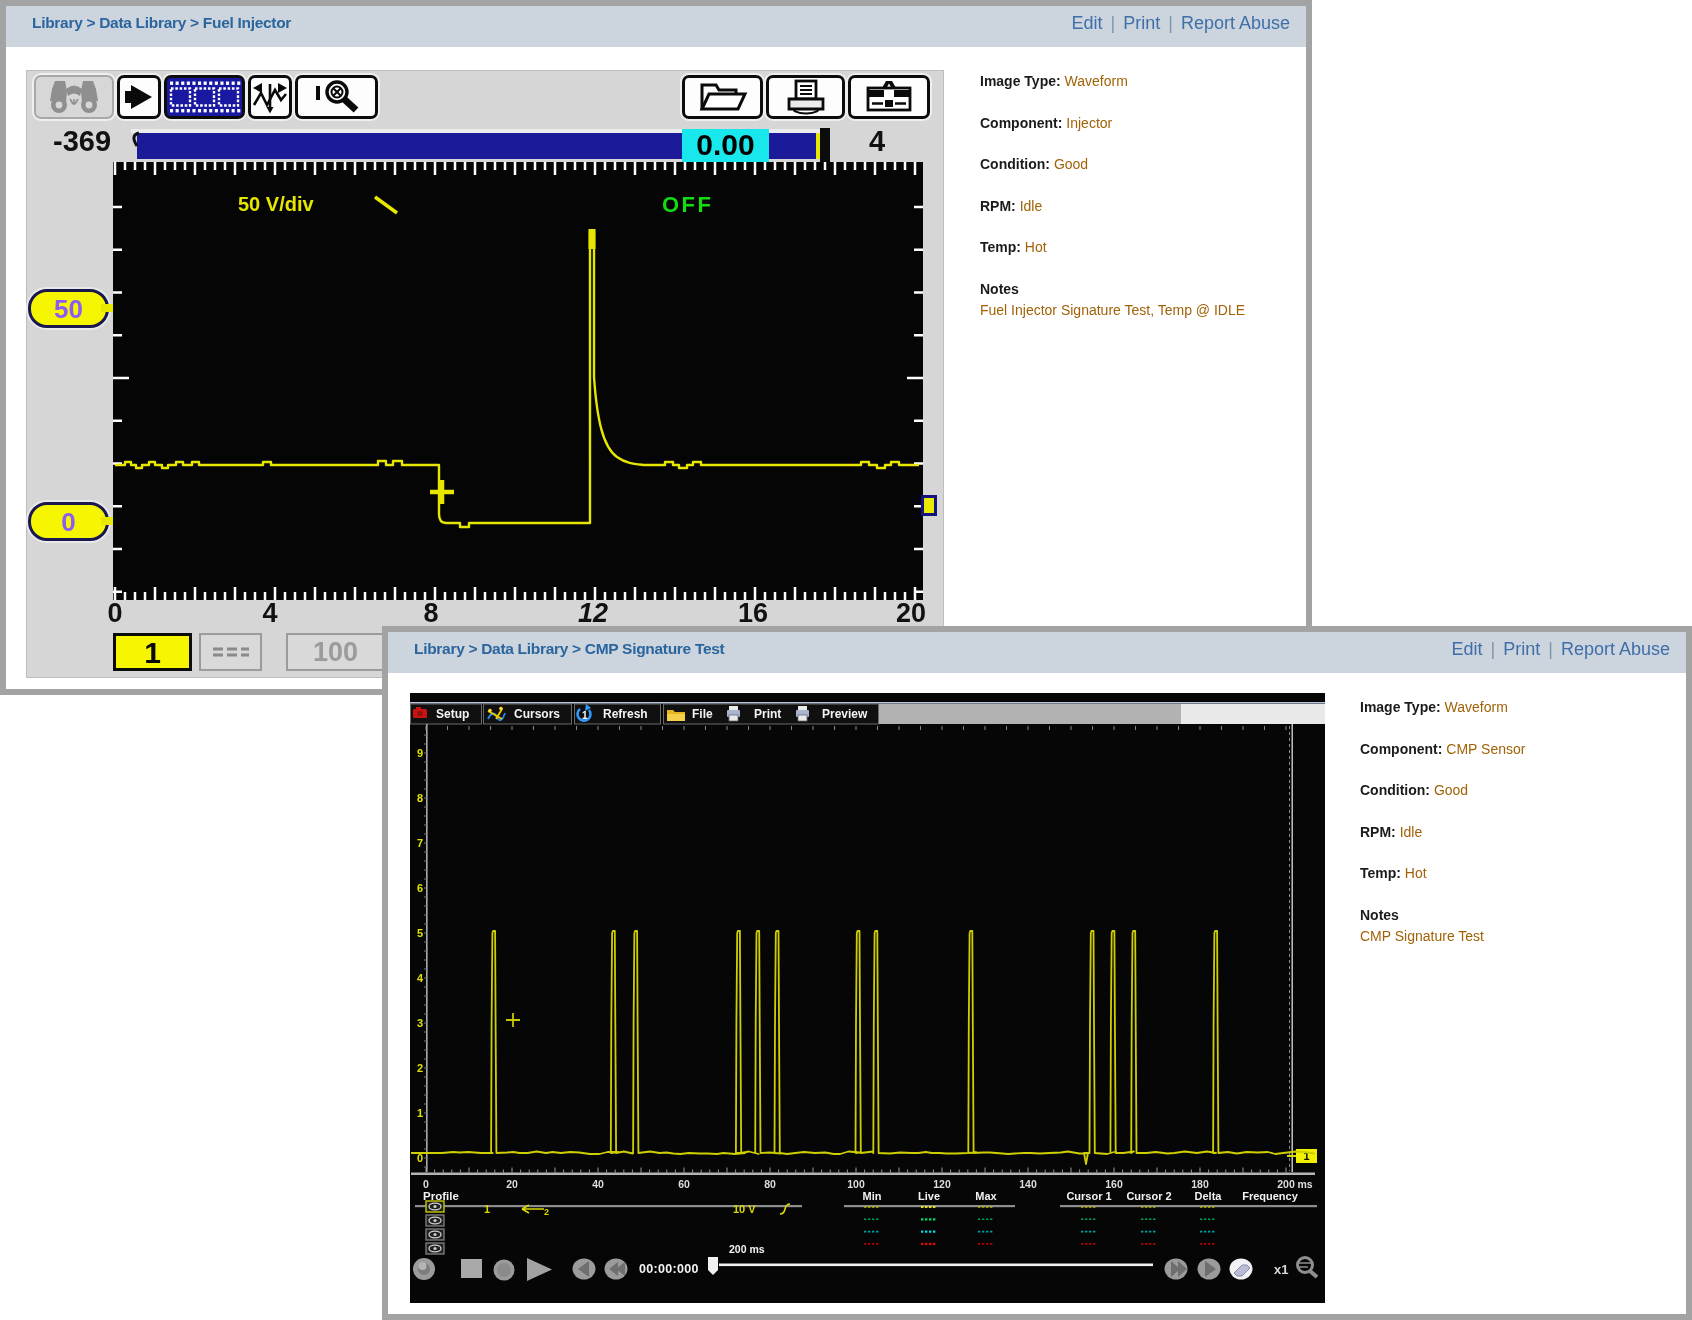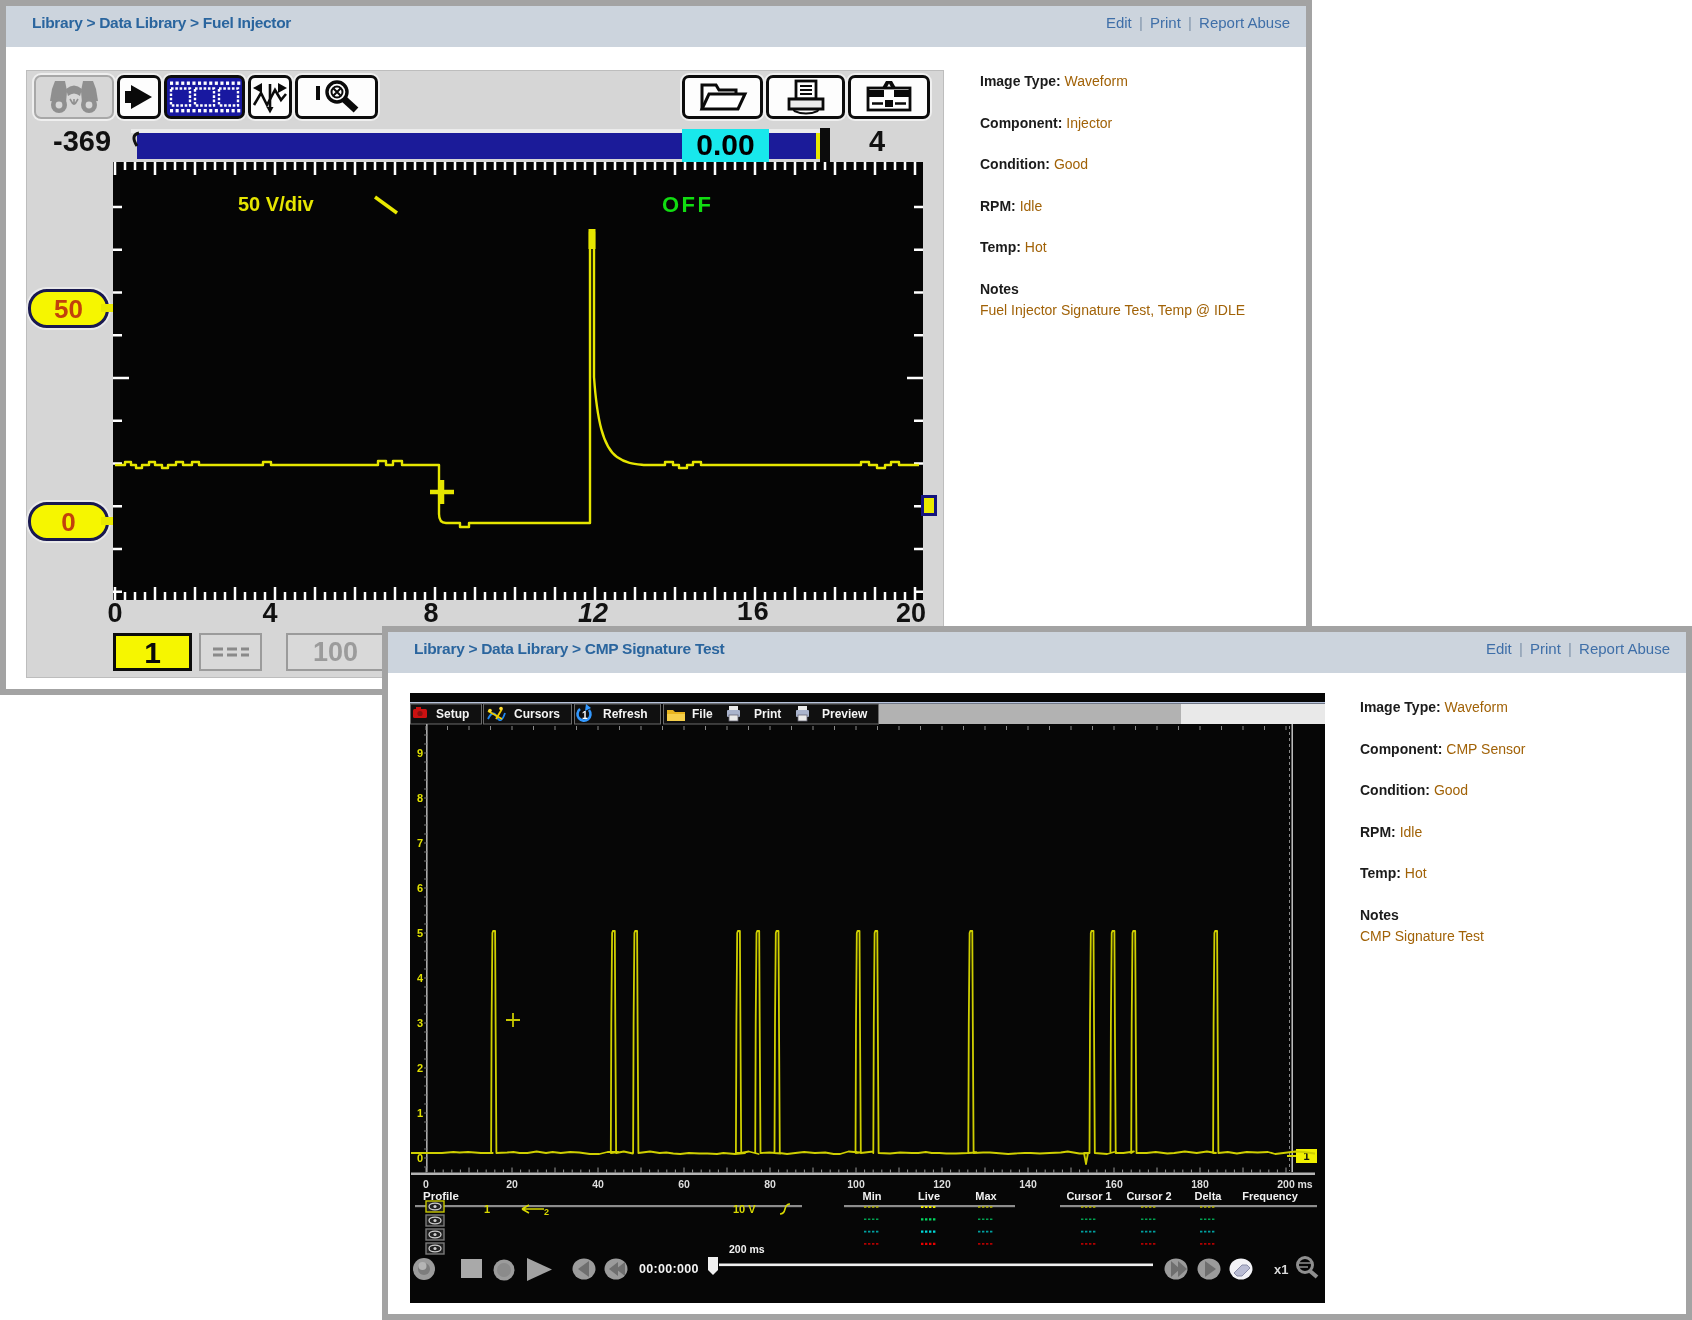--- a/index.html
+++ b/index.html
@@ -1,24 +1,24 @@
 <!DOCTYPE html>
 <html><head><meta charset="utf-8">
 <style>
 *{margin:0;padding:0}
 html,body{width:1692px;height:1320px;background:#fff;font-family:"Liberation Sans",sans-serif;overflow:hidden}
 .win{position:absolute;border:6px solid #a3a3a3;background:#fff;box-sizing:border-box}
 .hdr{position:absolute;left:0;top:0;right:0;height:41px;background:#ccd4dd;line-height:41px}
 .bc{position:absolute;left:26px;top:0;font-weight:bold;font-size:15.5px;color:#2a659e;letter-spacing:-0.3px;line-height:34px}
-.acts{position:absolute;right:16px;top:0;font-size:15px;color:#3f6fa8;line-height:34px}
+.acts{position:absolute;right:16px;top:0;font-size:18px;color:#3f6fa8;line-height:34px}
 .acts .sep{color:#8096ac;padding:0 3px}
 .meta{position:absolute;width:330px;font-size:14px;color:#1b1b1b}
 .meta .v{color:#a16207}
 .pill{position:absolute;width:81px;height:39px;background:#f6f600;border:3px solid #191950;border-radius:19px;box-sizing:border-box;text-align:center;box-shadow:0 0 0 2px #e9e9e9}
-.pill span{font:bold 26px 'Liberation Sans';line-height:34px;color:#c2410c}
+.pill span{font:bold 26px 'Liberation Sans';line-height:34px;color:#8b5cf6}
 .xl{position:absolute;top:527px;width:70px;text-align:center;font:bold 27px 'Liberation Sans';color:#111}
 </style></head>
 <body>
 <div class="win" style="left:0;top:0;width:1312px;height:695px">
   <div class="hdr">
       <span class="bc">Library &gt; Data Library &gt; Fuel Injector</span>
   <span class="acts">Edit <span class="sep">|</span> Print <span class="sep">|</span> Report Abuse</span>
     </div>
 
 <div style="position:absolute;left:20px;top:64px;width:918px;height:608px;background:#d6d6d6;border:1px solid #bdbdbd;box-sizing:border-box">
@@ -143,21 +143,21 @@
       </div>
 <div class="pill" style="left:1px;top:218px;"><span>50</span></div>
 <div class="pill" style="left:1px;top:431px;"><span>0</span></div>
 <div style="position:absolute;left:74px;top:233px;width:12px;height:8px;background:#e9e900"></div>
 <div style="position:absolute;left:74px;top:446px;width:12px;height:8px;background:#e9e900"></div>
 <div style="position:absolute;left:894px;top:424px;width:16px;height:21px;background:#e9e900;border:3px solid #14147e;box-sizing:border-box"></div>
 <div class="xl" style="left:53px;">0</div>
 <div class="xl" style="left:208px;">4</div>
 <div class="xl" style="left:369px;">8</div>
 <div class="xl" style="left:531px;font-style:italic;">12</div>
-<div class="xl" style="left:691px;font-family:Liberation Mono, monospace;">16</div>
+<div class="xl" style="left:691px;">16</div>
 <div class="xl" style="left:849px;">20</div>
 <div style="position:absolute;left:86px;top:562px;width:79px;height:38px;background:#f6f600;border:3px solid #0c0c0c;box-sizing:border-box;text-align:center;font:bold 30px 'Liberation Sans';line-height:33px;color:#0a0a0a">1</div>
 <div style="position:absolute;left:172px;top:562px;width:63px;height:38px;background:#d9d9d9;border:2px solid #9b9b9b;box-sizing:border-box">
 <svg width="59" height="34">
           <g stroke="#8a8a8a" stroke-width="3">
             <path d="M12 14 h10 M26 14 h10 M40 14 h8 M12 20 h10 M26 20 h10 M40 20 h8"></path>
           </g>
         </svg></div>
 <div style="position:absolute;left:259px;top:562px;width:99px;height:38px;background:#d9d9d9;border:2px solid #9b9b9b;box-sizing:border-box;text-align:center;font:bold 27px 'Liberation Sans';line-height:34px;color:#9b9b9b">100</div>
 </div>

